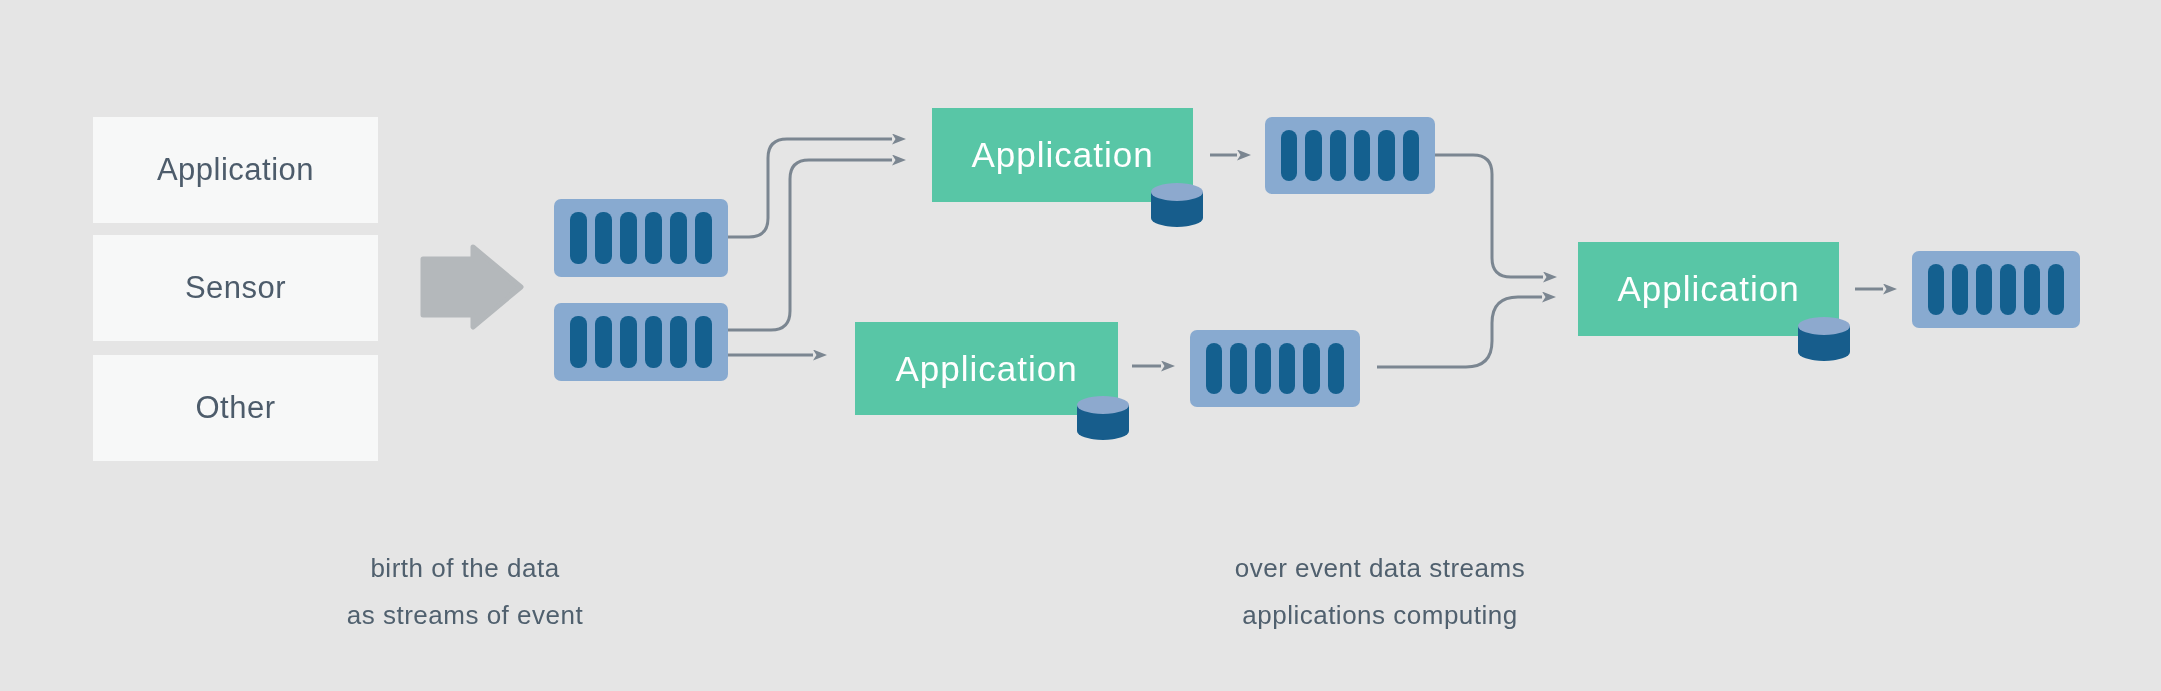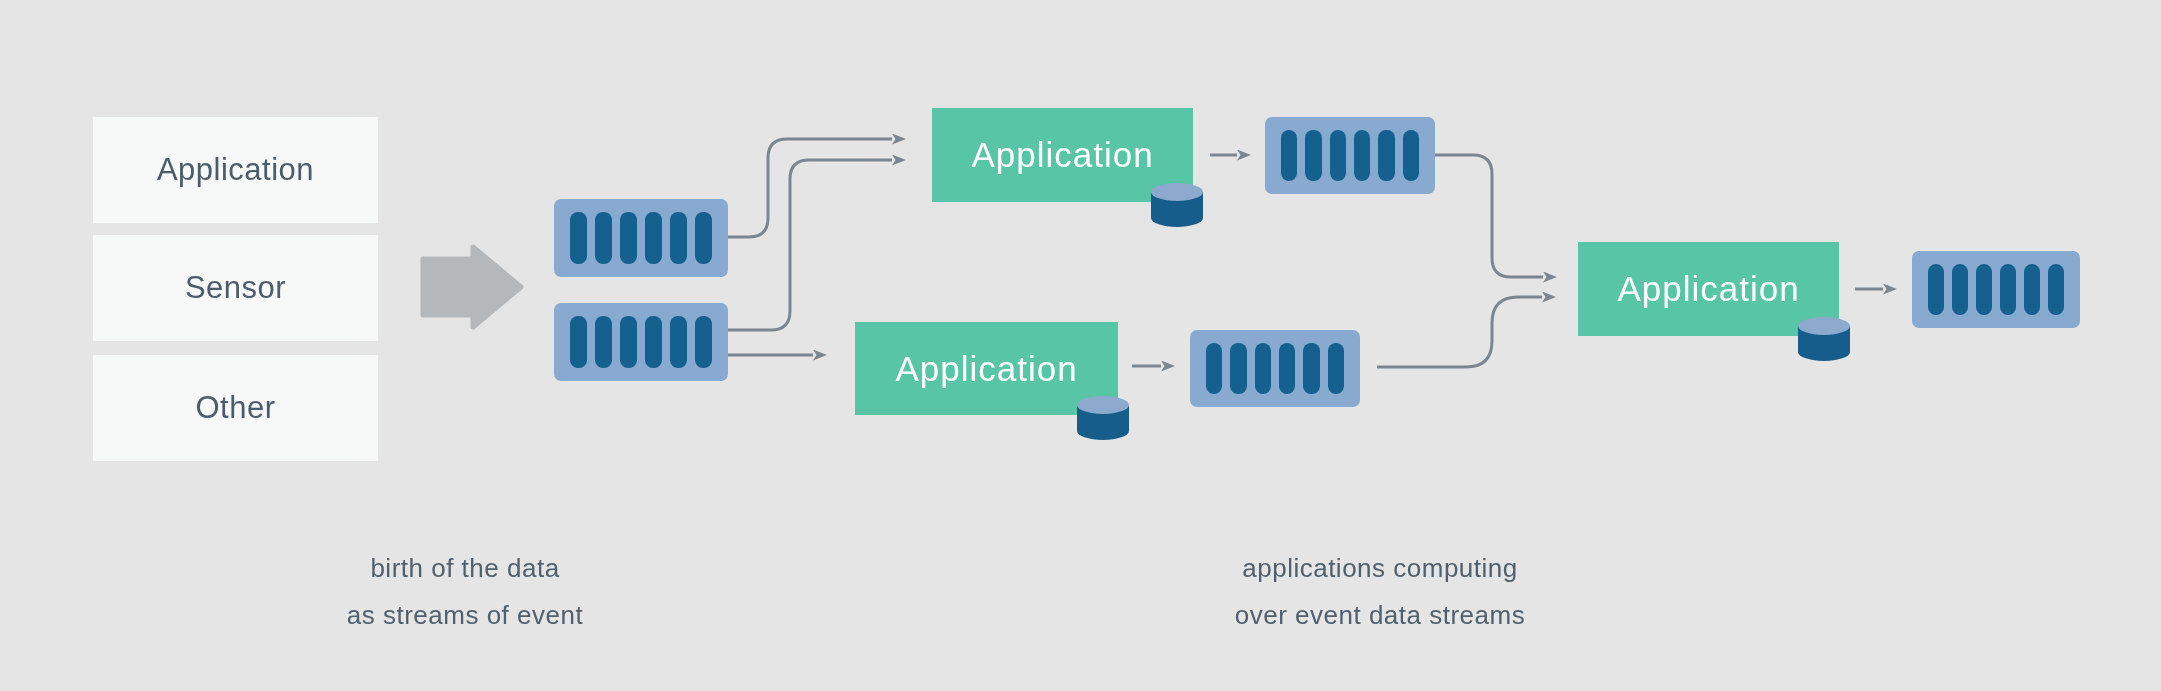--- a/index.html
+++ b/index.html
@@ -165,17 +165,17 @@
   <svg class="cyl" id="cyl3" viewBox="0 0 52 44">
     <path d="M0 9 V35 A26 9 0 0 0 52 35 V9 Z" fill="#175d8c"></path>
     <ellipse cx="26" cy="9" rx="26" ry="9" fill="#8da9ce"></ellipse>
   </svg>
 
   <div class="caption" id="cap-left">
     <div>birth of the data</div>
     <div>as streams of event</div>
   </div>
   <div class="caption" id="cap-right">
+    <div>over event data streams</div>
     <div>applications computing</div>
-    <div>over event data streams</div>
   </div>
 
 </div>
 
 </body></html>

